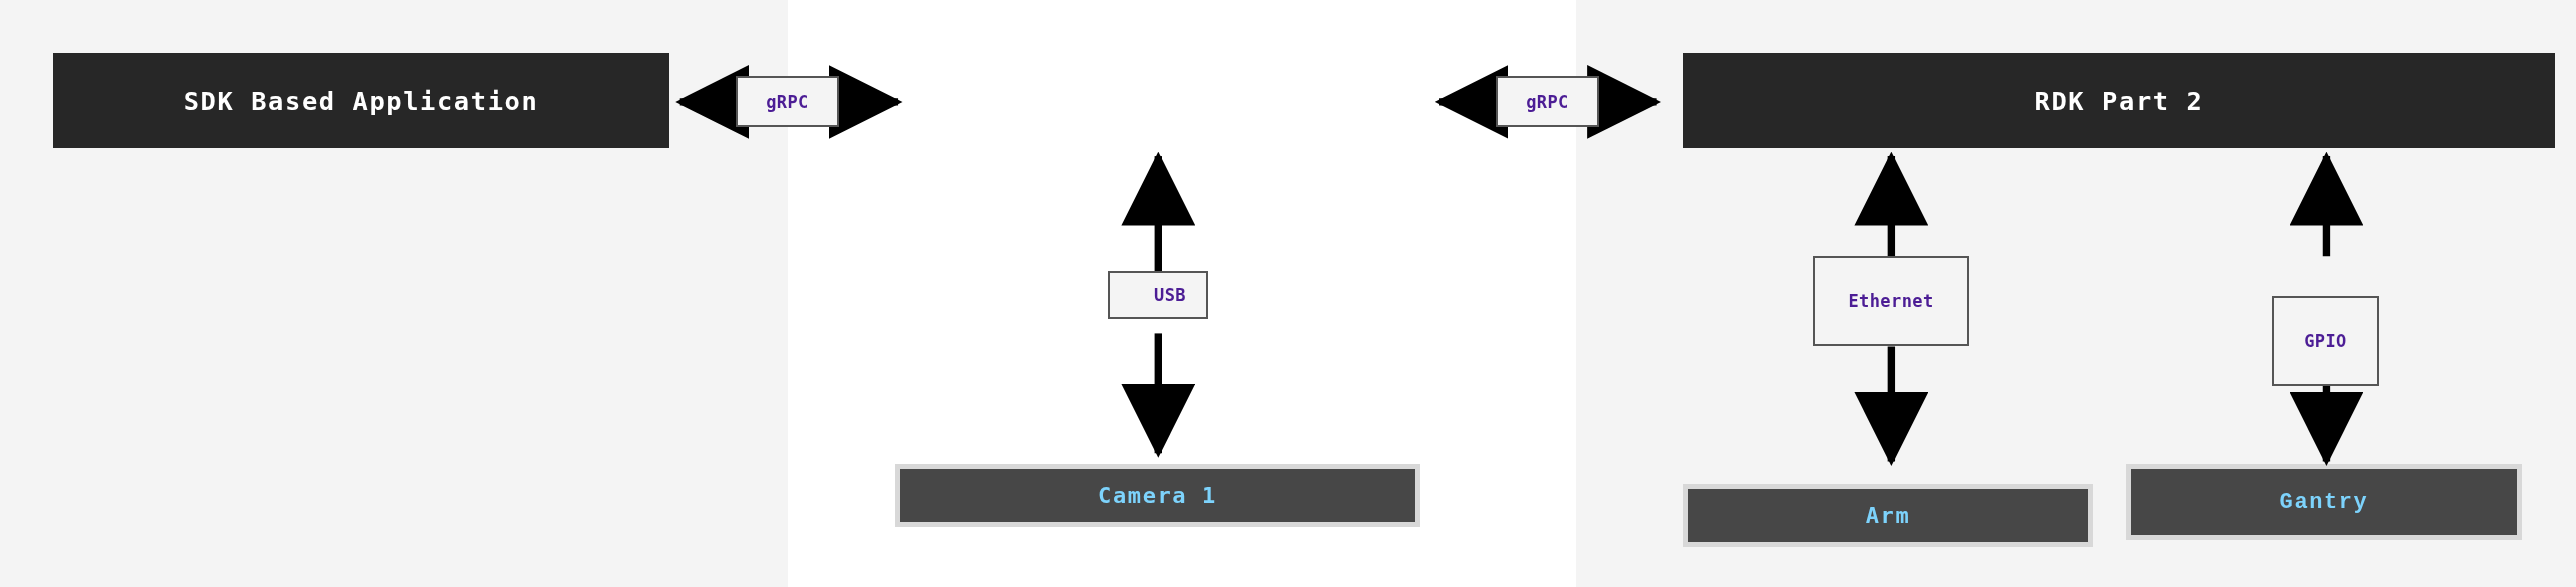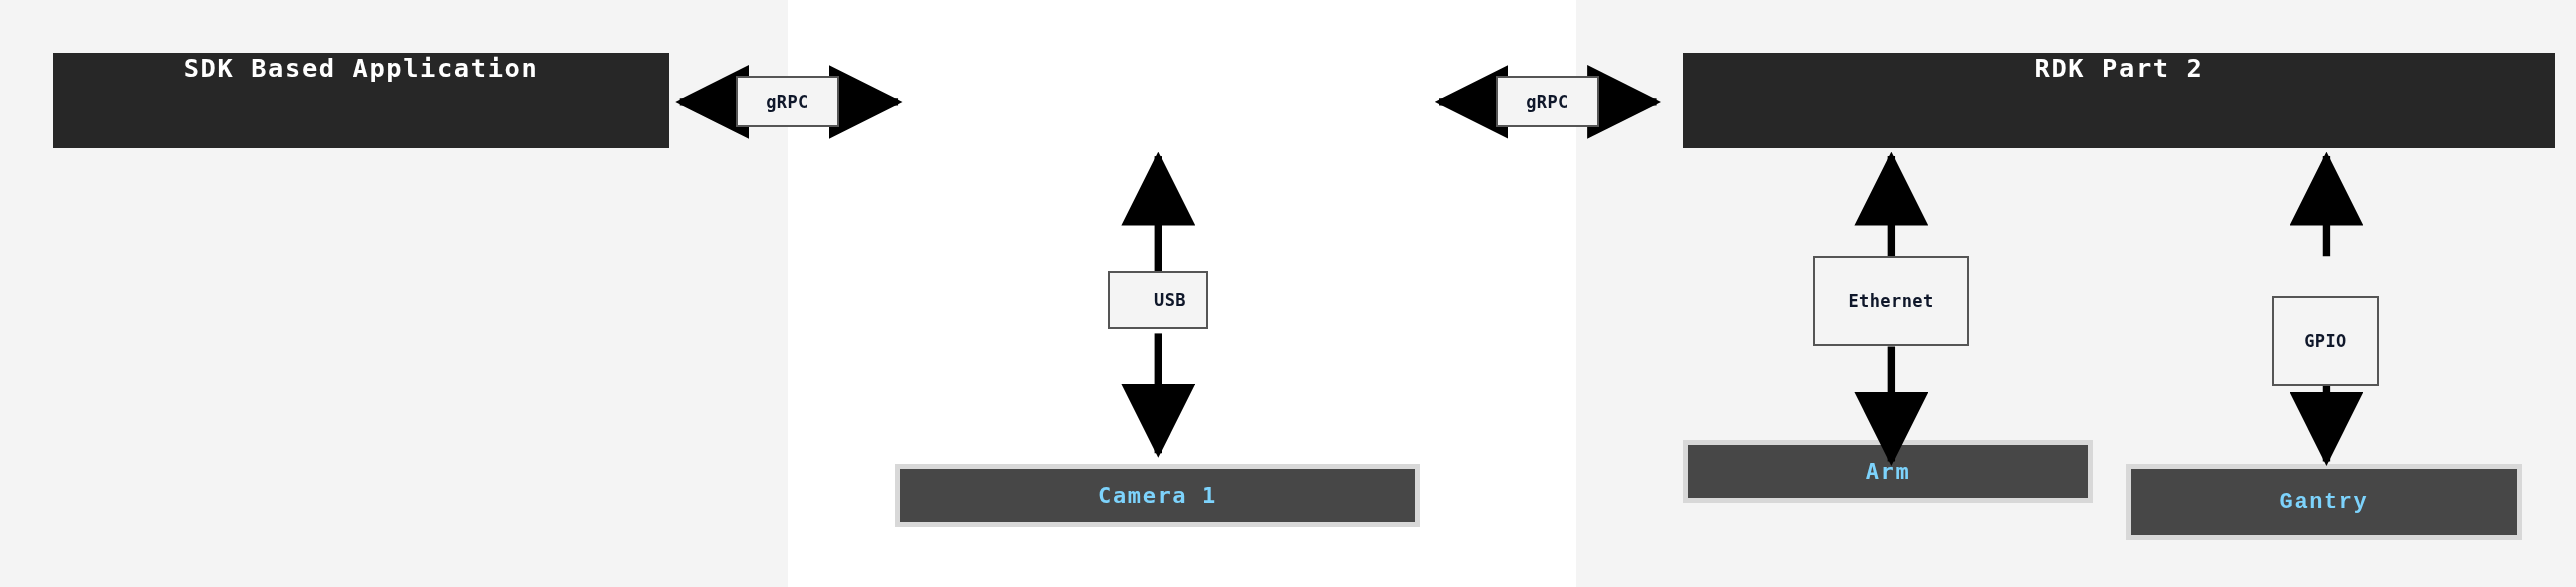--- a/index.html
+++ b/index.html
@@ -27,21 +27,21 @@
   }
   .band-left   { left: 0px;    width: 788px;  background: #f4f4f4; }
   .band-mid    { left: 788px;  width: 788px;  background: #ffffff; }
   .band-right  { left: 1576px; width: 1000px; background: #f4f4f4; }
 
   
   .block {
     position: absolute;
     background: #272727;
     display: flex;
-    align-items: flex-start;
+    align-items: center;
     justify-content: center;
     box-sizing: border-box;
   }
   .block-label {
     color: #ffffff;
     font-size: 25.4px;
     font-weight: bold;
     letter-spacing: 1.6px;
     white-space: nowrap;
   }
@@ -69,21 +69,21 @@
     position: absolute;
     background: #f4f4f4;
     border: 2.5px solid #555555;
     display: flex;
     align-items: center;
     justify-content: center;
     box-sizing: border-box;
     z-index: 5;
   }
   .proto-label {
-    color: #0f172a;
+    color: #4c1d95;
     font-size: 17px;
     font-weight: bold;
     letter-spacing: 0.4px;
     white-space: nowrap;
   }
 
   
   #connectors {
     position: absolute;
     left: 0;
@@ -149,37 +149,37 @@
   </div>
 
   <div class="proto" style="left:736px; top:76px; width:103px; height:51px;">
     <span class="proto-label">gRPC</span>
   </div>
 
   <div class="proto" style="left:1496px; top:76px; width:103px; height:51px;">
     <span class="proto-label">gRPC</span>
   </div>
 
-  <div class="proto" style="left:1108px; top:271px; width:100px; height:58px;padding-left:24px;">
+  <div class="proto" style="left:1108px; top:271px; width:100px; height:48px;padding-left:24px;">
     <span class="proto-label">USB</span>
   </div>
 
   <div class="proto" style="left:1813px; top:256px; width:156px; height:90px;">
     <span class="proto-label">Ethernet</span>
   </div>
 
   <div class="proto" style="left:2272px; top:256px; width:107px; height:90px;margin-top:40px;">
     <span class="proto-label">GPIO</span>
   </div>
 
   <div class="device" style="left:895px; top:464px; width:525px; height:63px;">
     <span class="device-label">Camera 1</span>
   </div>
 
-  <div class="device" style="left:1683px; top:440px; width:410px; height:63px;">
+  <div class="device" style="left:1683px; top:484px; width:410px; height:63px;">
     <span class="device-label">Arm</span>
   </div>
 
   <div class="device" style="left:2126px; top:464px; width:396px; height:76px;font-family:Liberation Mono, monospace;">
     <span class="device-label">Gantry</span>
   </div>
 
 </div>
 
 

